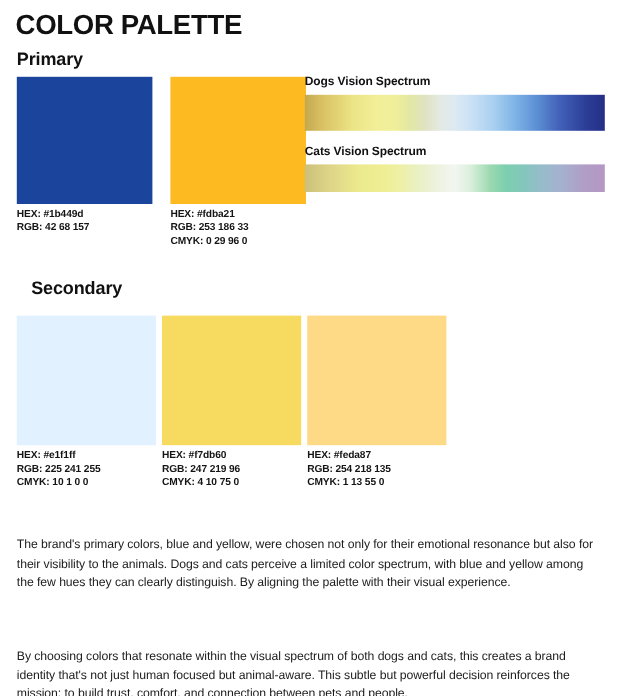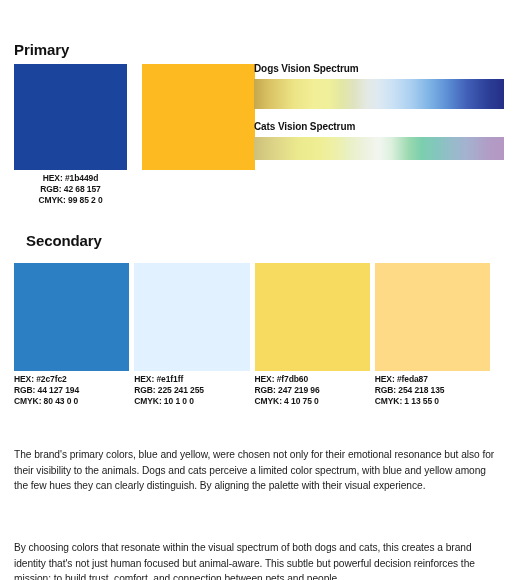--- a/index.html
+++ b/index.html
@@ -46,21 +46,20 @@
   
   .swatch-row {
     position: absolute;
     display: flex;
   }
   #primary-row {
     left: 14px;
     top: 64px;
     width: 273px;
     gap: 15px;
-    text-align: center;
   }
   #secondary-row {
     left: 14px;
     top: 263px;
     width: 476px;
     gap: 5px;
   }
   .swatch {
     display: flex;
     flex-direction: column;
@@ -154,59 +153,56 @@
     text-align: left;
   }
   #paragraph-1 { top: 447px; }
   #paragraph-2 { top: 540px; }
 </style>
 </head>
 <body>
 
 <div class="page">
 
+  <div class="title">COLOR PALETTE</div>
 
   <div class="section-label" id="primary-label">Primary</div>
 
   <div class="swatch-row" id="primary-row">
     <div class="swatch">
       <div class="swatch-chip" style="background:#1b449d"></div>
       <div class="swatch-meta">
         <div>HEX: #1b449d</div>
         <div>RGB: 42  68  157</div>
-        <div>CMYK: 99  85  2  0</div>
       </div>
     </div>
     <div class="swatch">
       <div class="swatch-chip" style="background:#fdba21"></div>
+      <div class="swatch-meta">
+        <div>HEX: #fdba21</div>
+        <div>RGB: 253  186  33</div>
+        <div>CMYK: 0  29  96  0</div>
+      </div>
     </div>
   </div>
 
   <div class="spectrum-block" id="cats-spectrum-block">
     <div class="spectrum-title">Cats Vision Spectrum</div>
     <div class="spectrum-bar" id="cats-spectrum-bar"></div>
   </div>
 
   <div class="spectrum-block" id="dogs-spectrum-block">
     <div class="spectrum-title">Dogs Vision Spectrum</div>
     <div class="spectrum-bar" id="dogs-spectrum-bar"></div>
   </div>
 
   <div class="section-label" id="secondary-label">Secondary</div>
 
   <div class="swatch-row" id="secondary-row">
     <div class="swatch">
-      <div class="swatch-chip" style="background:#2c7fc2"></div>
-      <div class="swatch-meta">
-        <div>HEX: #2c7fc2</div>
-        <div>RGB: 44  127  194</div>
-        <div>CMYK: 80  43  0  0</div>
-      </div>
-    </div>
-    <div class="swatch">
       <div class="swatch-chip" style="background:#e1f1ff"></div>
       <div class="swatch-meta">
         <div>HEX: #e1f1ff</div>
         <div>RGB: 225  241  255</div>
         <div>CMYK: 10  1  0  0</div>
       </div>
     </div>
     <div class="swatch">
       <div class="swatch-chip" style="background:#f7db60"></div>
       <div class="swatch-meta">

